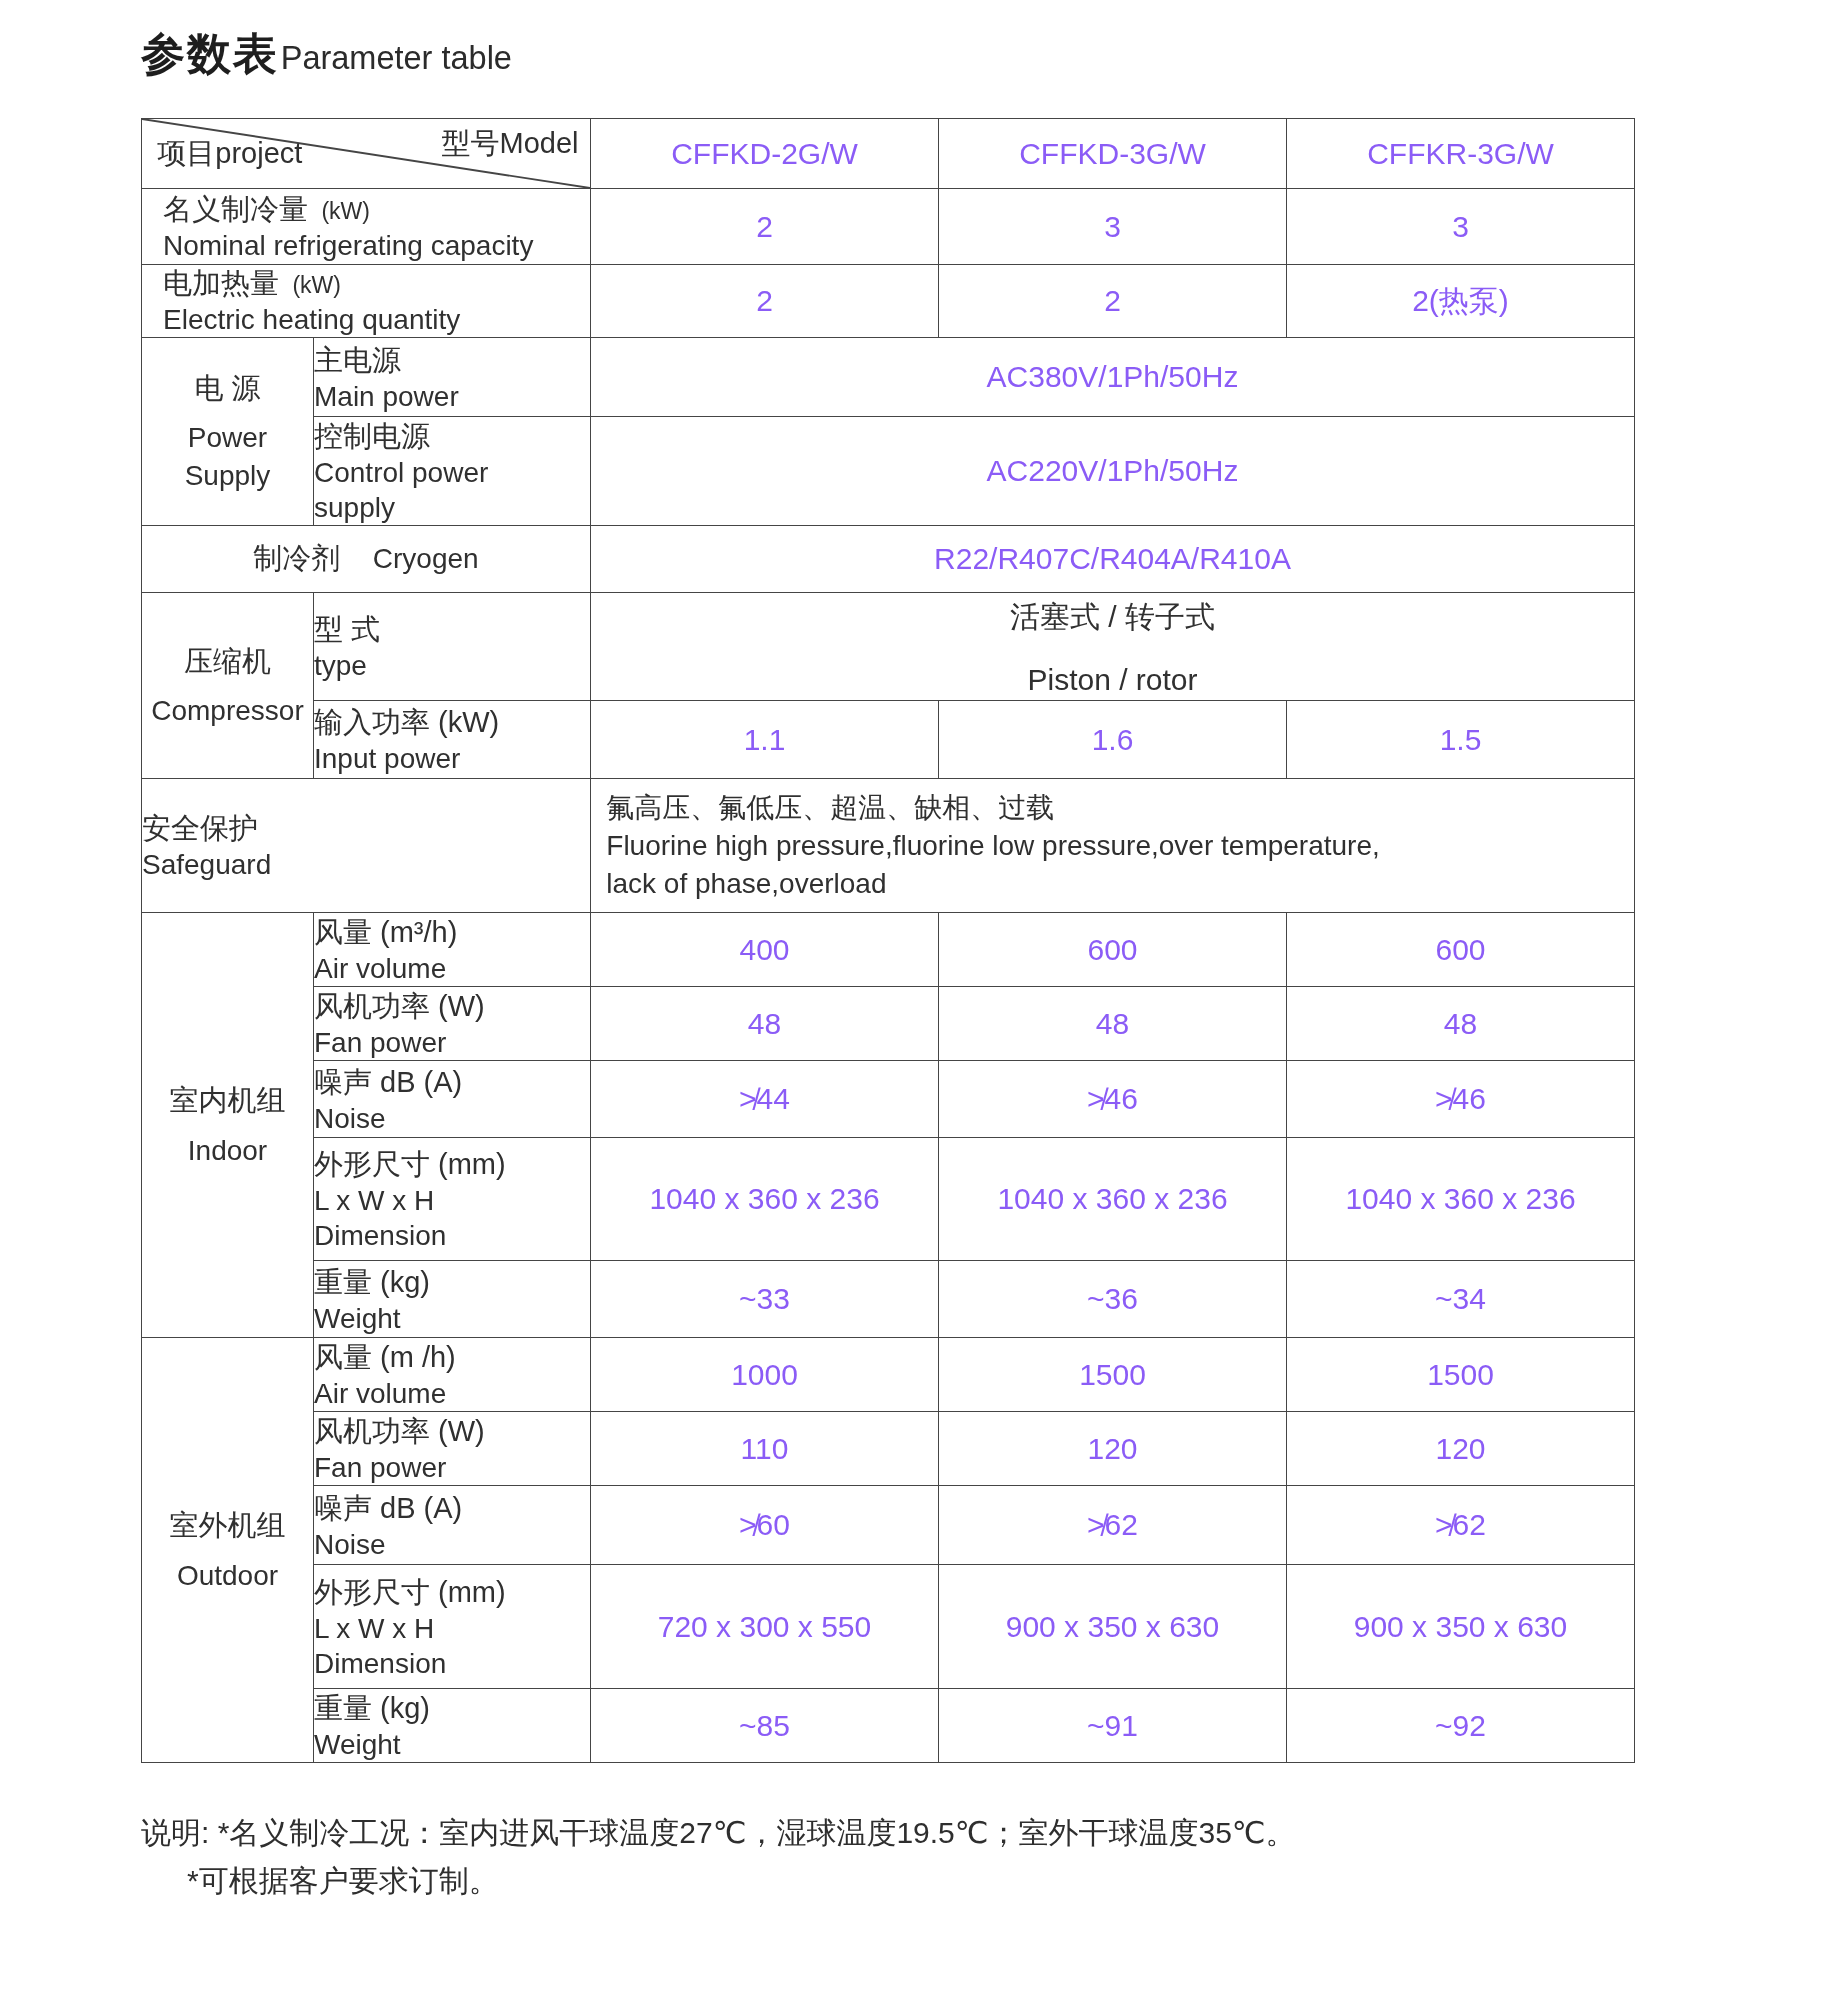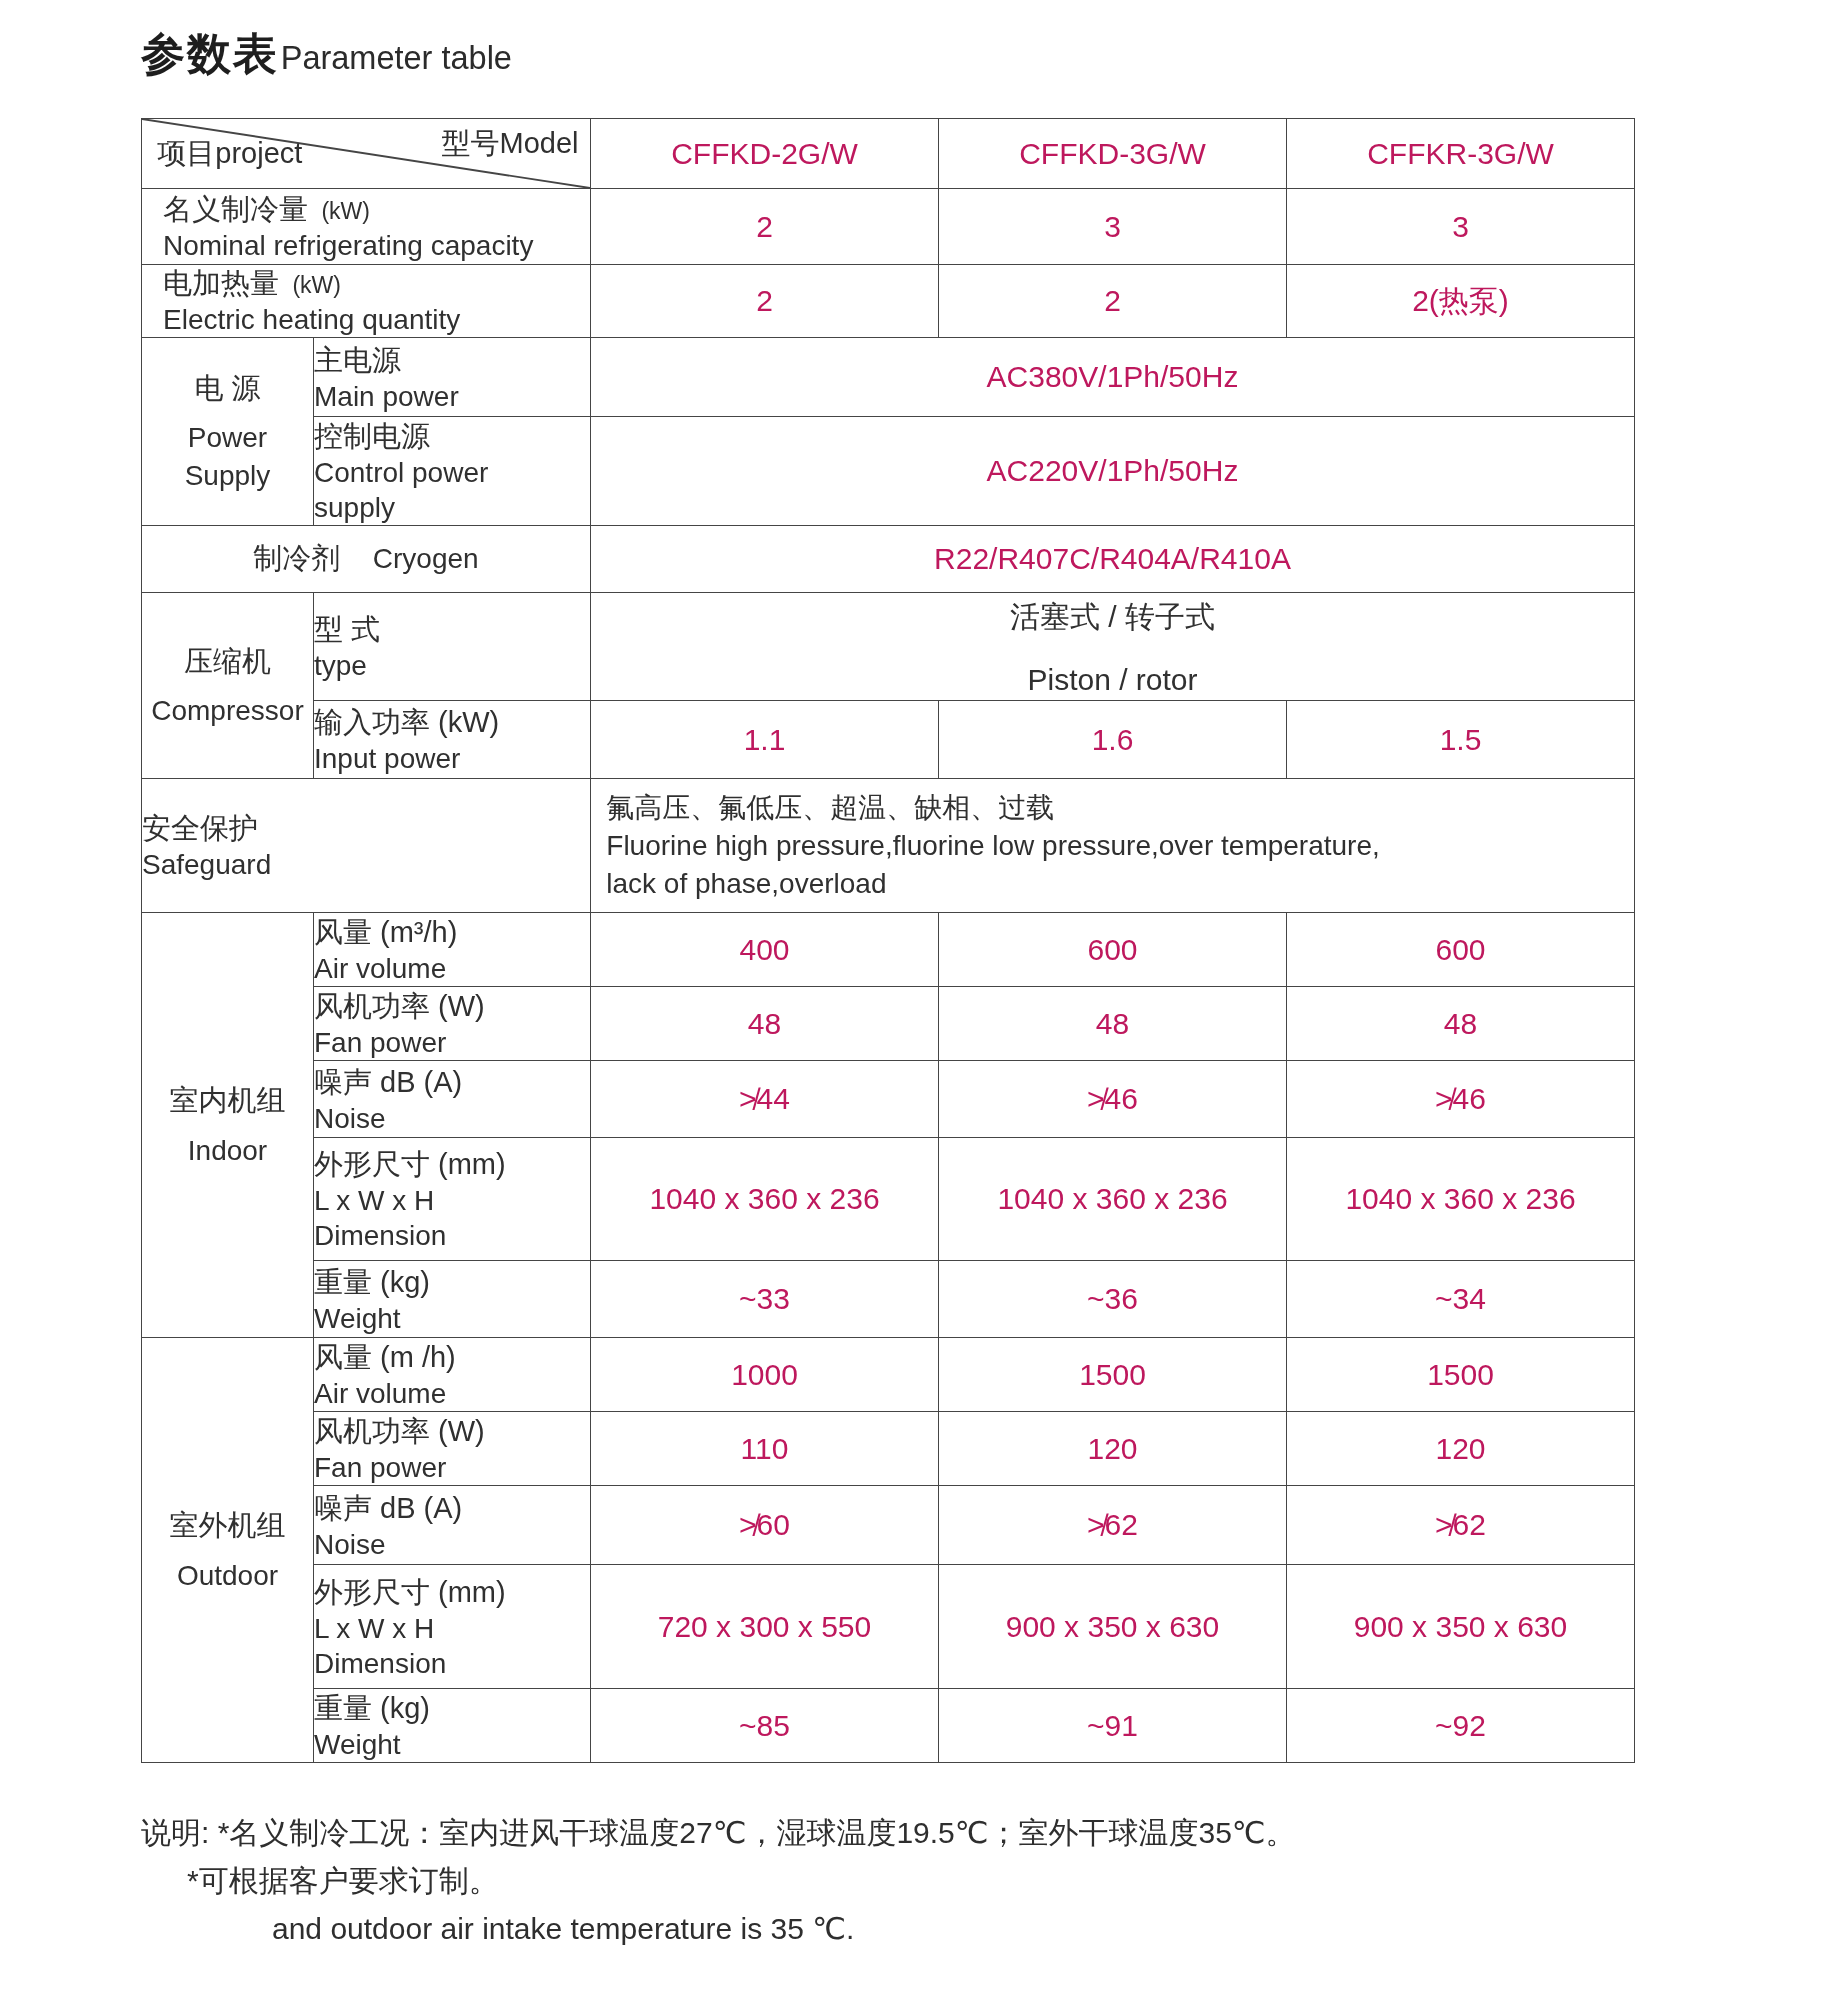--- a/index.html
+++ b/index.html
@@ -14,21 +14,21 @@
 
   
   .title-row { display: flex; align-items: baseline; gap: 2px; margin-bottom: 34px; }
   .title-zh { font-size: 44px; font-weight: bold; letter-spacing: 1.9px; color: #1e1e1e; }
   .title-en { font-size: 32.5px; font-weight: normal; color: #2b2b2b; }
 
   
   table.param { border-collapse: collapse; table-layout: fixed; width: 1493px; }
   table.param td { border: 1.9px solid #454545; vertical-align: middle; overflow: hidden; }
 
-  .val { text-align: center; font-size: 30px; color: #be185d; }
+  .val { text-align: center; font-size: 30px; color: #8b5cf6; }
   .val-twoline { text-align: center; font-size: 30px; }
   .val-twoline .l1 { margin-bottom: 25px; }
   .val-left { text-align: left; font-size: 28px; padding: 9.6px 13.4px 9.6px 15.3px; line-height: 38px; }
 
   .lab-l { text-align: left; padding-left: 21px; }
   .lab-l .zh { font-size: 29px; line-height: 36px; }
   .lab-l .en { font-size: 28px; line-height: 34px; }
   .unit { font-size: 23px; margin-left: 13.4px; }
 
   .lab-c { text-align: left; }
@@ -287,18 +287,17 @@
       <td class="val">~91</td>
       <td class="val">~92</td>
     </tr>
 
     </tbody>
   </table>
 
   <div class="notes">
     <div class="note">说明: *名义制冷工况：室内进风干球温度27℃，湿球温度19.5℃；室外干球温度35℃。</div>
     <div class="note indent-zh">*可根据客户要求订制。</div>
-    <div class="note indent-en2">and outdoor air intake temperature is 35 ℃.</div>
 
   </div>
 
 </div>
 
 
 </body></html>

